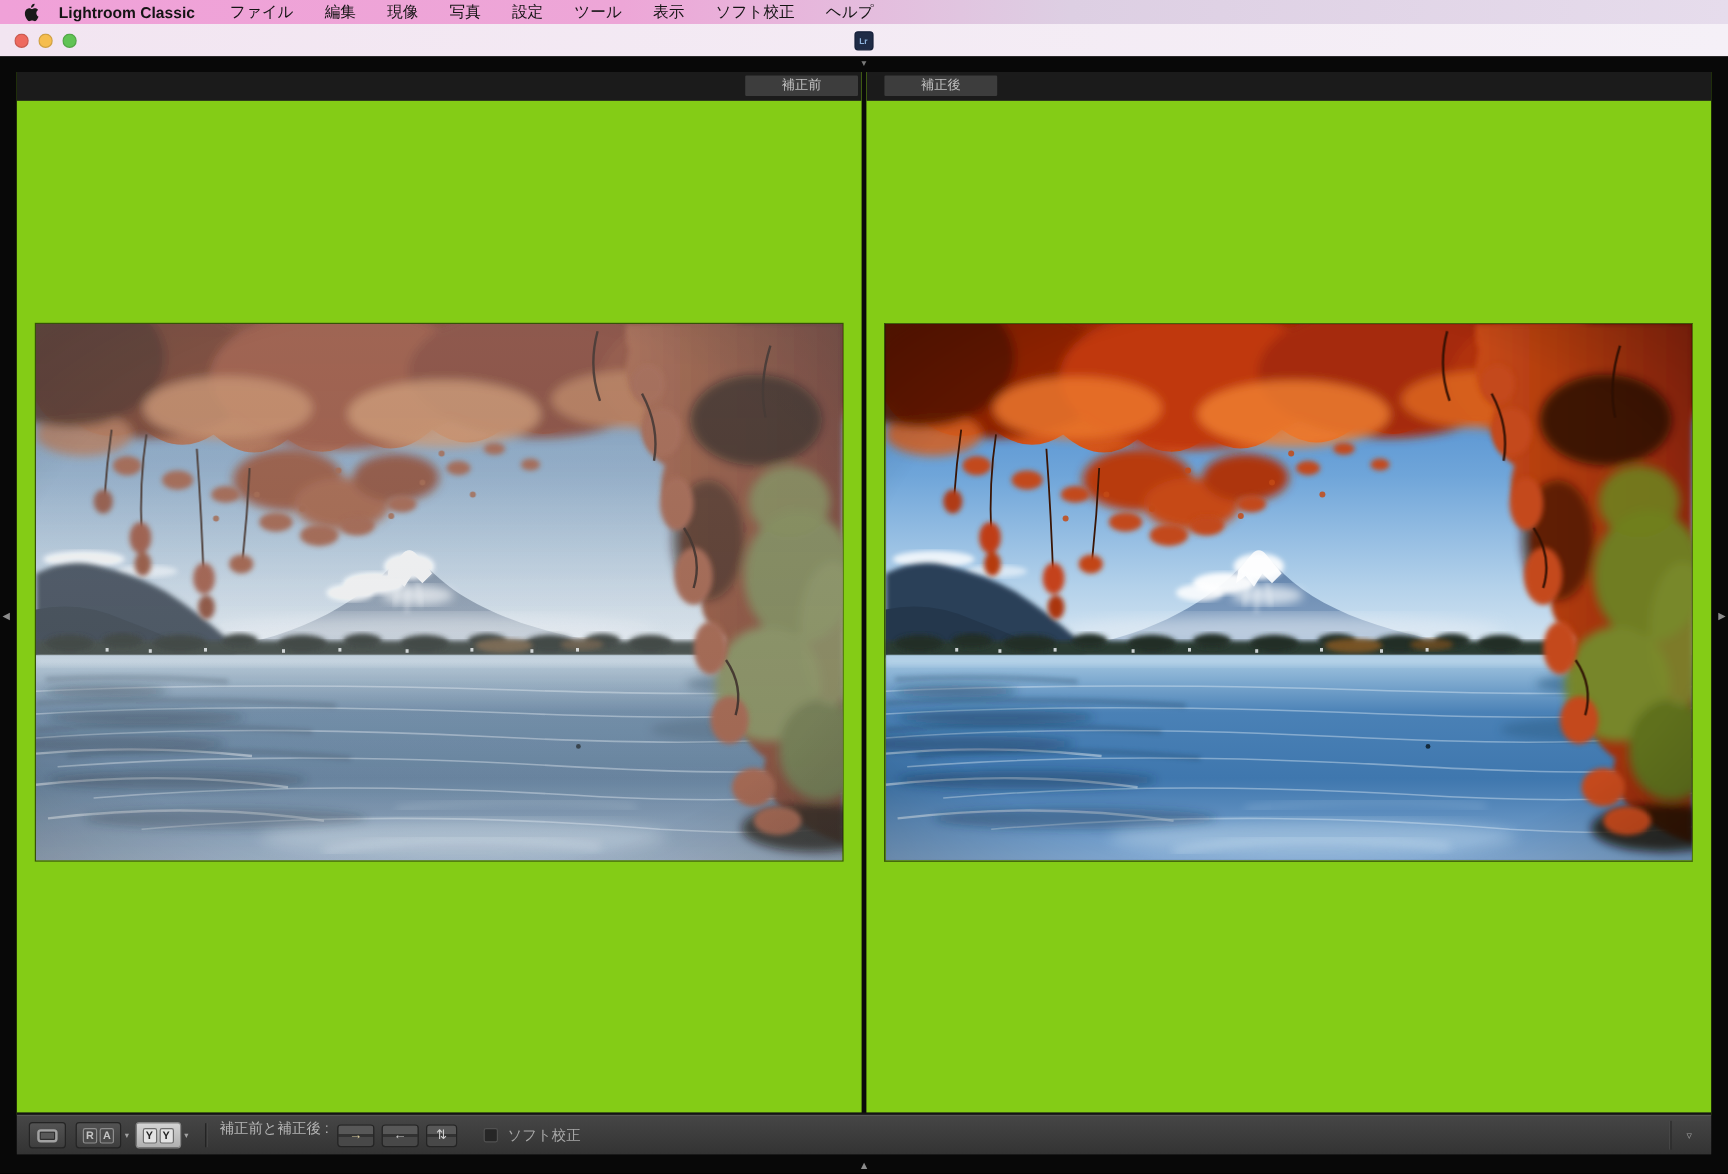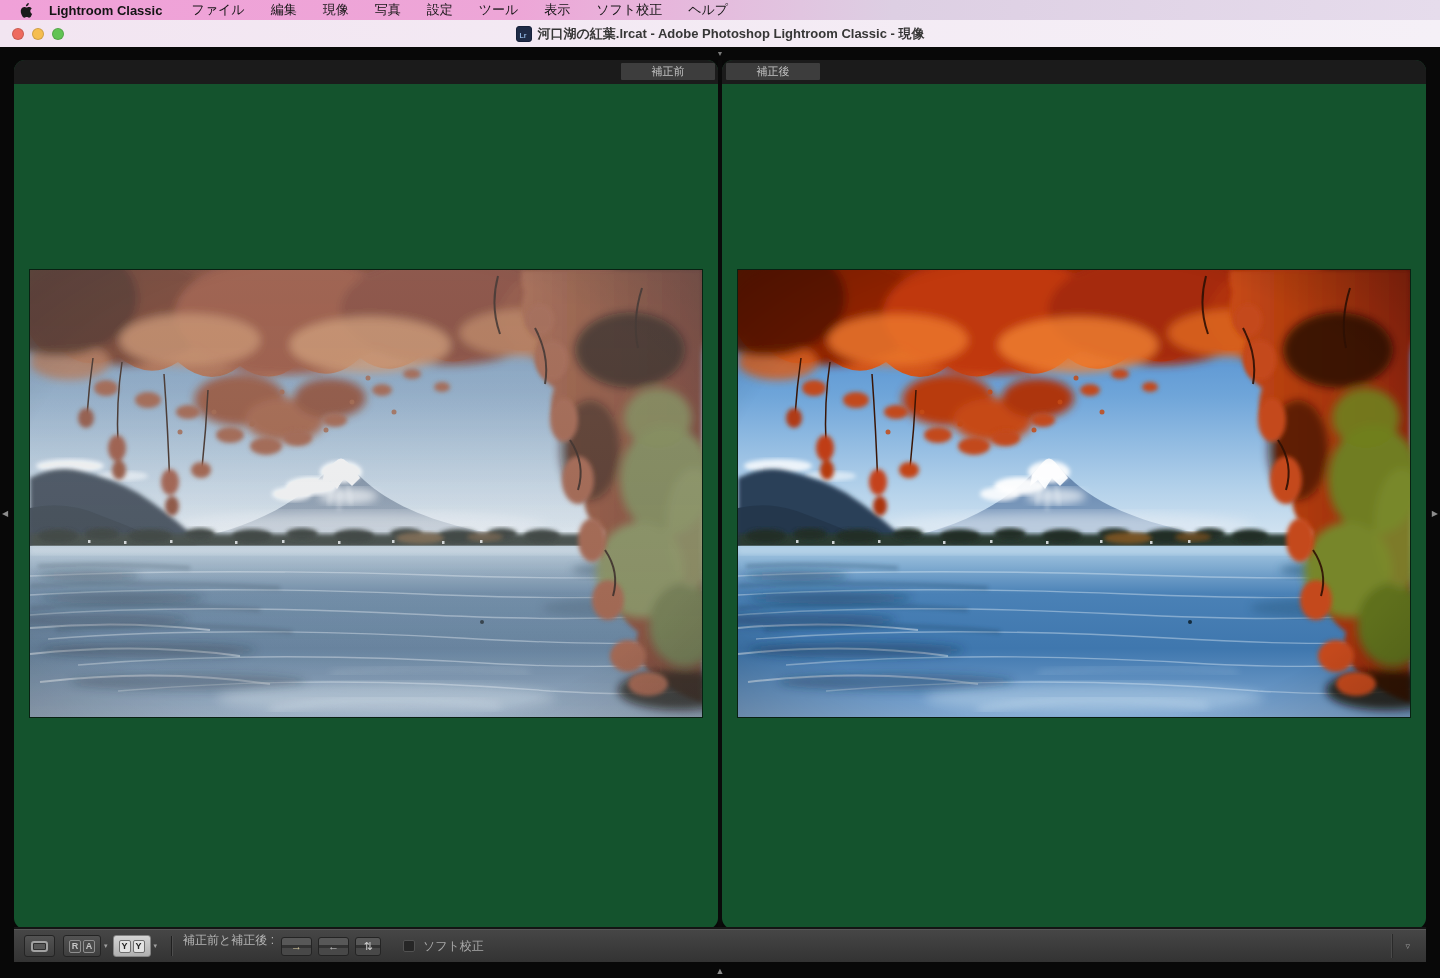--- a/index.html
+++ b/index.html
@@ -31,27 +31,27 @@
   .content { position:absolute; top:47px; left:0; right:0; bottom:0; background:#080808; }
   .edge-arrow { position:absolute; color:#8c8c8c; }
   .edge-left  { left:2px; top:50%; transform:translateY(-50%); font-size:8px; }
   .edge-right { right:2px; top:50%; transform:translateY(-50%); font-size:8px; }
   .edge-top   { top:0; left:50%; transform:translateX(-50%); height:13px; line-height:13px; font-size:7px; color:#7a7a7a; }
   .edge-bottom{ bottom:2px; left:50%; transform:translateX(-50%); font-size:9px; }
 
   .main { position:absolute; left:14px; right:14px; top:13px; bottom:16px;
     display:flex; flex-direction:column; }
   .compare { flex:1; display:flex; min-height:0; }
-  .pane { flex:1; position:relative; background:#14532d; overflow:hidden;border-radius:11px; }
+  .pane { flex:1; position:relative; background:#84cc16; overflow:hidden; }
   .divider { width:4px; background:#0a0a0a; }
   .header-band { position:absolute; top:0; left:0; right:0; height:24px; background:#1b1b1b; }
   .pane-label { position:absolute; top:3px; width:94px; height:17px; line-height:17px;
     text-align:center; background:#3d3d3d; color:#c2c2c2; font-size:11px; border-radius:1px; }
   .pane-before .pane-label { right:3px; }
-  .pane-after  .pane-label { left:4px; }
+  .pane-after  .pane-label { left:15px; }
   .photo { position:absolute; top:210px; left:50%; transform:translateX(-50%);
     width:672px; height:447px; overflow:hidden; outline:1px solid rgba(0,0,0,.6); }
   .photo svg { display:block; }
   .pane-before .photo svg { filter:saturate(.55) brightness(1.07) contrast(.88); }
   .pane-before .photo::after { content:""; position:absolute; inset:0;
     background:linear-gradient(rgba(222,230,240,.15),rgba(208,218,230,.07)); pointer-events:none; }
 
   
   .toolbar { height:33px; background:linear-gradient(#464646,#333); border-top:1px solid #575757;
     box-shadow:0 -2px 0 #141414; display:flex; align-items:center; padding:0 10px;
@@ -103,21 +103,20 @@
   </div>
 
   <div class="title-bar">
     <div class="traffic">
       <div class="light red"></div>
       <div class="light yellow"></div>
       <div class="light green"></div>
     </div>
     <div class="title-center">
       <span class="lr-doc">Lr</span>
-      <span>河口湖の紅葉.lrcat - Adobe Photoshop Lightroom Classic - 現像</span>
     </div>
   </div>
 
   <div class="content">
     <span class="edge-arrow edge-top">▼</span>
     <span class="edge-arrow edge-left">◀</span>
     <span class="edge-arrow edge-right">▶</span>
     <span class="edge-arrow edge-bottom">▲</span>
 
     <div class="main">

